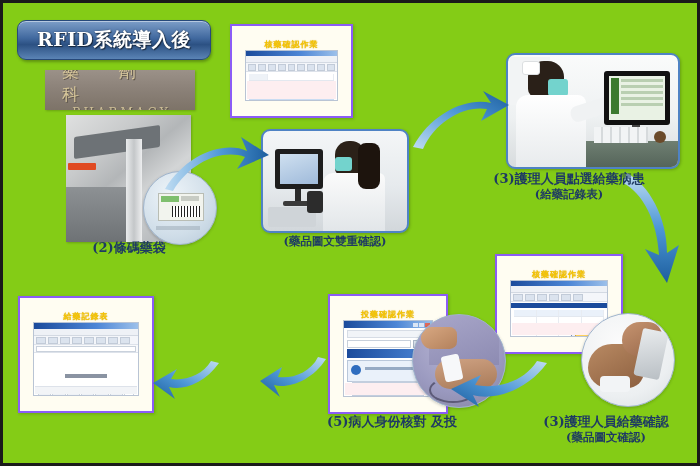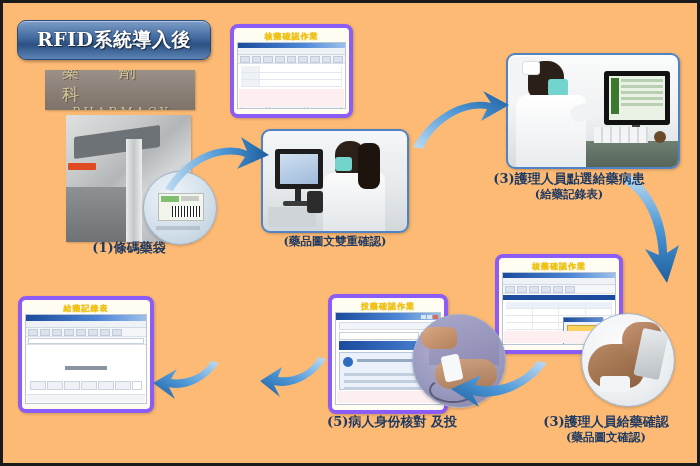--- a/index.html
+++ b/index.html
@@ -1,21 +1,21 @@
 <!DOCTYPE html>
 <html><head>
 <meta charset="utf-8">
 <style>
   html,body{margin:0;padding:0;background:#ffffff;}
   body{font-family:"DejaVu Sans","Liberation Sans",sans-serif;}
 
   #stage{
     position:relative;
     width:700px;height:466px;
-    background:#fdba74;
+    background:#84cc16;
     overflow:hidden;
     border:3px solid #1a1a1a;
     box-sizing:border-box;
   }
 
   
   #title-banner{
     position:absolute;left:14px;top:17px;
     width:192px;height:38px;
     border-radius:9px;
@@ -54,24 +54,24 @@
     overflow:hidden;
     border:1px solid #9fb4cc;
     background:#e5ecf3;
     box-shadow:0 1px 3px rgba(0,0,0,.2);
   }
 
   
   .win-panel{
     position:absolute;
     background:#fffdf2;
-    border:4px solid #8b5cf6;
-    border-radius:8px;
+    border:2px solid #8b5cf6;
+    border-radius:0;
     box-shadow:1px 1px 3px rgba(0,0,0,.2);
-    padding:3px;
+    padding:13px;
     box-sizing:border-box;
     overflow:hidden;
   }
   .win-head{
     text-align:center;
     font-size:8px;font-weight:700;
     color:#f5c400;
     letter-spacing:1px;
     line-height:11px;
     text-shadow:0 0 1px rgba(200,150,0,.8);
@@ -455,21 +455,21 @@
       <linearGradient id="ag6" x1="1" y1="0" x2="0" y2="1">
         <stop offset="0%" stop-color="#bfdcf2"></stop>
           <stop offset="55%" stop-color="#4d97d6"></stop>
           <stop offset="100%" stop-color="#1d5e9e"></stop>
       </linearGradient>
     </defs>
     <path d="M68,2 C54,22 32,30 18,26 L24,38 L2,22 L26,8 L20,18 C34,20 52,14 60,0 Z" fill="url(#ag6)"></path>
   </svg>
 
   <div class="caption" style="left:56px;top:237px;width:140px;">
-    <span class="cap-main">(1)條碼藥袋</span>
+    <span class="cap-main">(2)條碼藥袋</span>
   </div>
 
   <div class="caption" style="left:258px;top:231px;width:148px;">
     <span class="cap-sub">(藥品圖文雙重確認)</span>
   </div>
 
   <div class="caption" style="left:466px;top:168px;width:200px;">
     <span class="cap-main">(3)護理人員點選給藥病患</span>
     <span class="cap-sub">(給藥記錄表)</span>
   </div>

